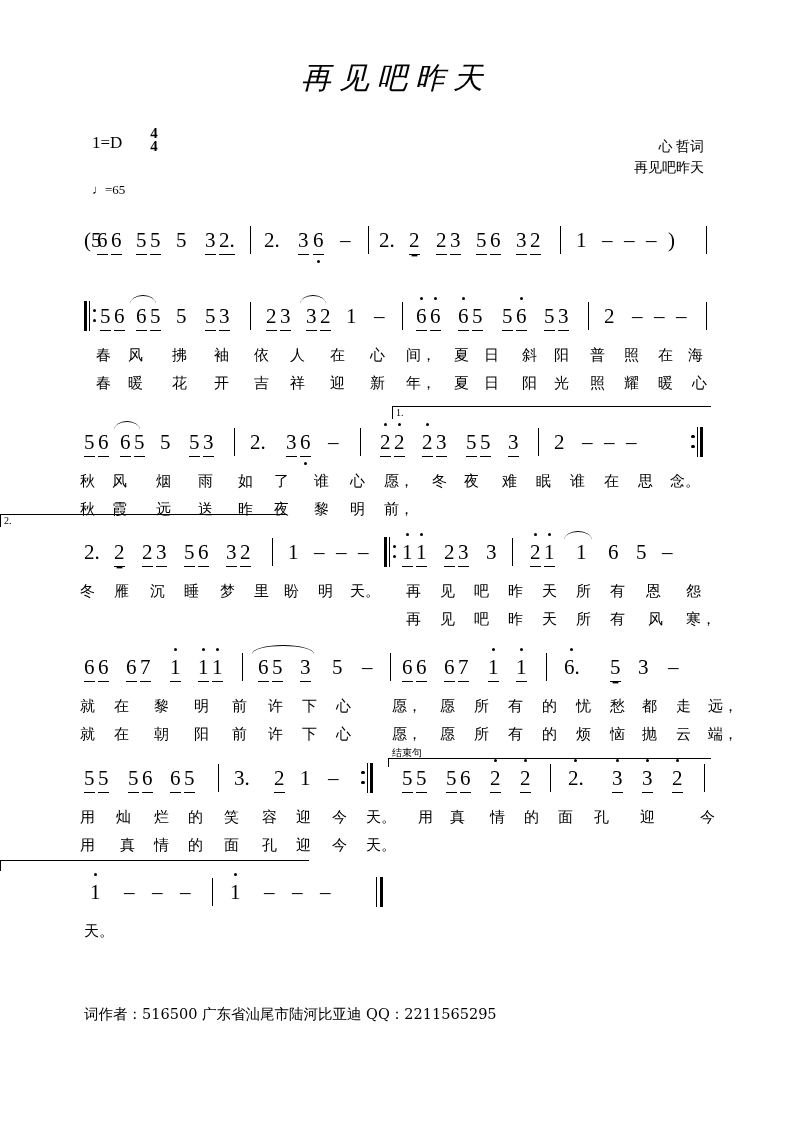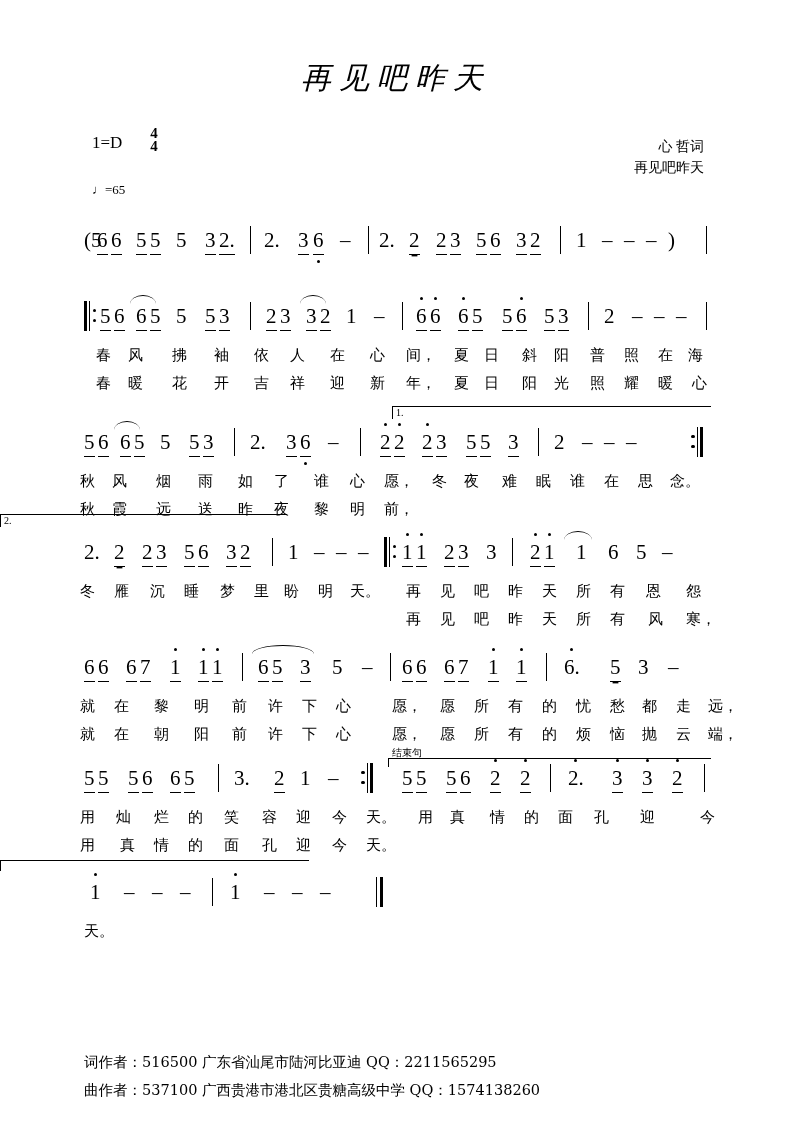--- a/index.html
+++ b/index.html
@@ -210,21 +210,20 @@
     white-space: nowrap;
   }
   
   .footer {
     position: absolute;
     left: 84px;
     top: 1000px;
     font-size: 14.5px;
     line-height: 28px;
     font-family: "DejaVu Serif", serif;
-    margin-top: 48px;
   }
 </style>
 </head>
 <body>
 
 <div class="sheet">
 
   <div class="title">再见吧昨天</div>
 
   <div class="keysig">1=D</div>
@@ -647,16 +646,15 @@
           <span class="thick"></span>
       </span>
     </div>
     <div class="lyr" style="top:42px;">
       <span class="ly" style="left:0px;">天。</span>
     </div>
   </div>
 
   <div class="footer">
     <div>词作者：516500  广东省汕尾市陆河比亚迪 QQ：2211565295</div>
-    <div>曲作者：537100   广西贵港市港北区贵糖高级中学   QQ：1574138260</div>
   </div>
 
 </div>
 
 </body></html>

